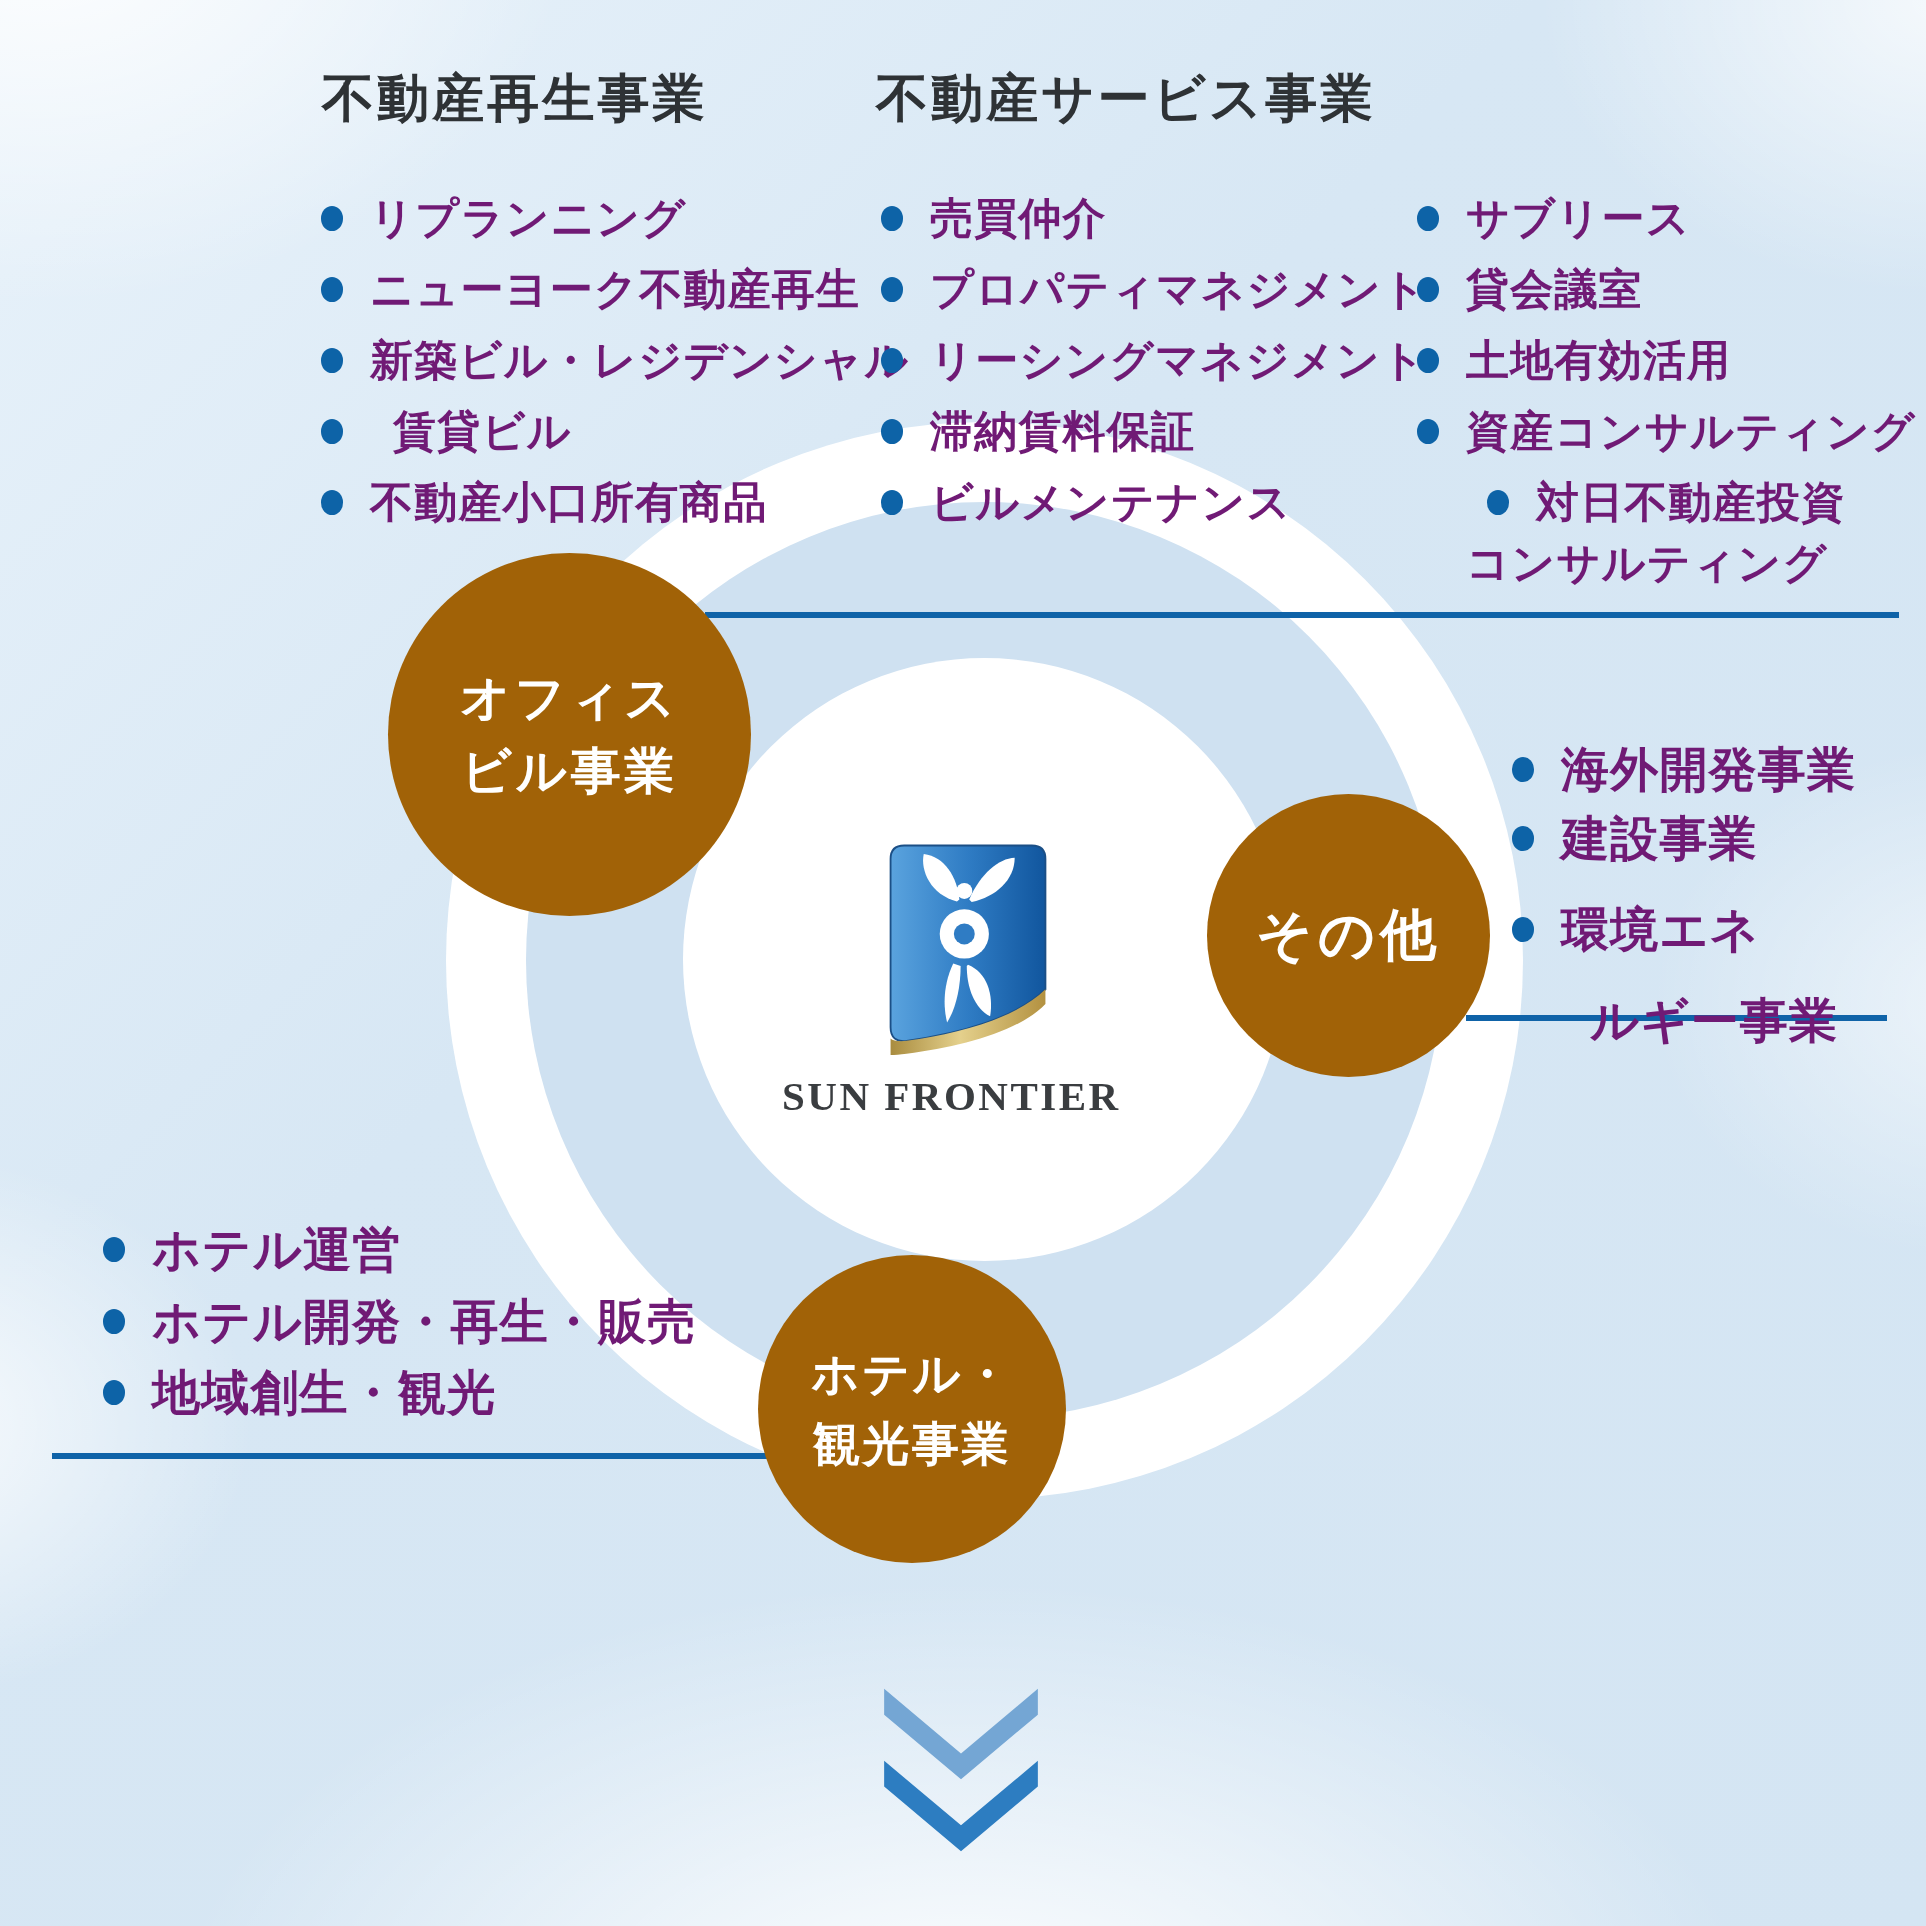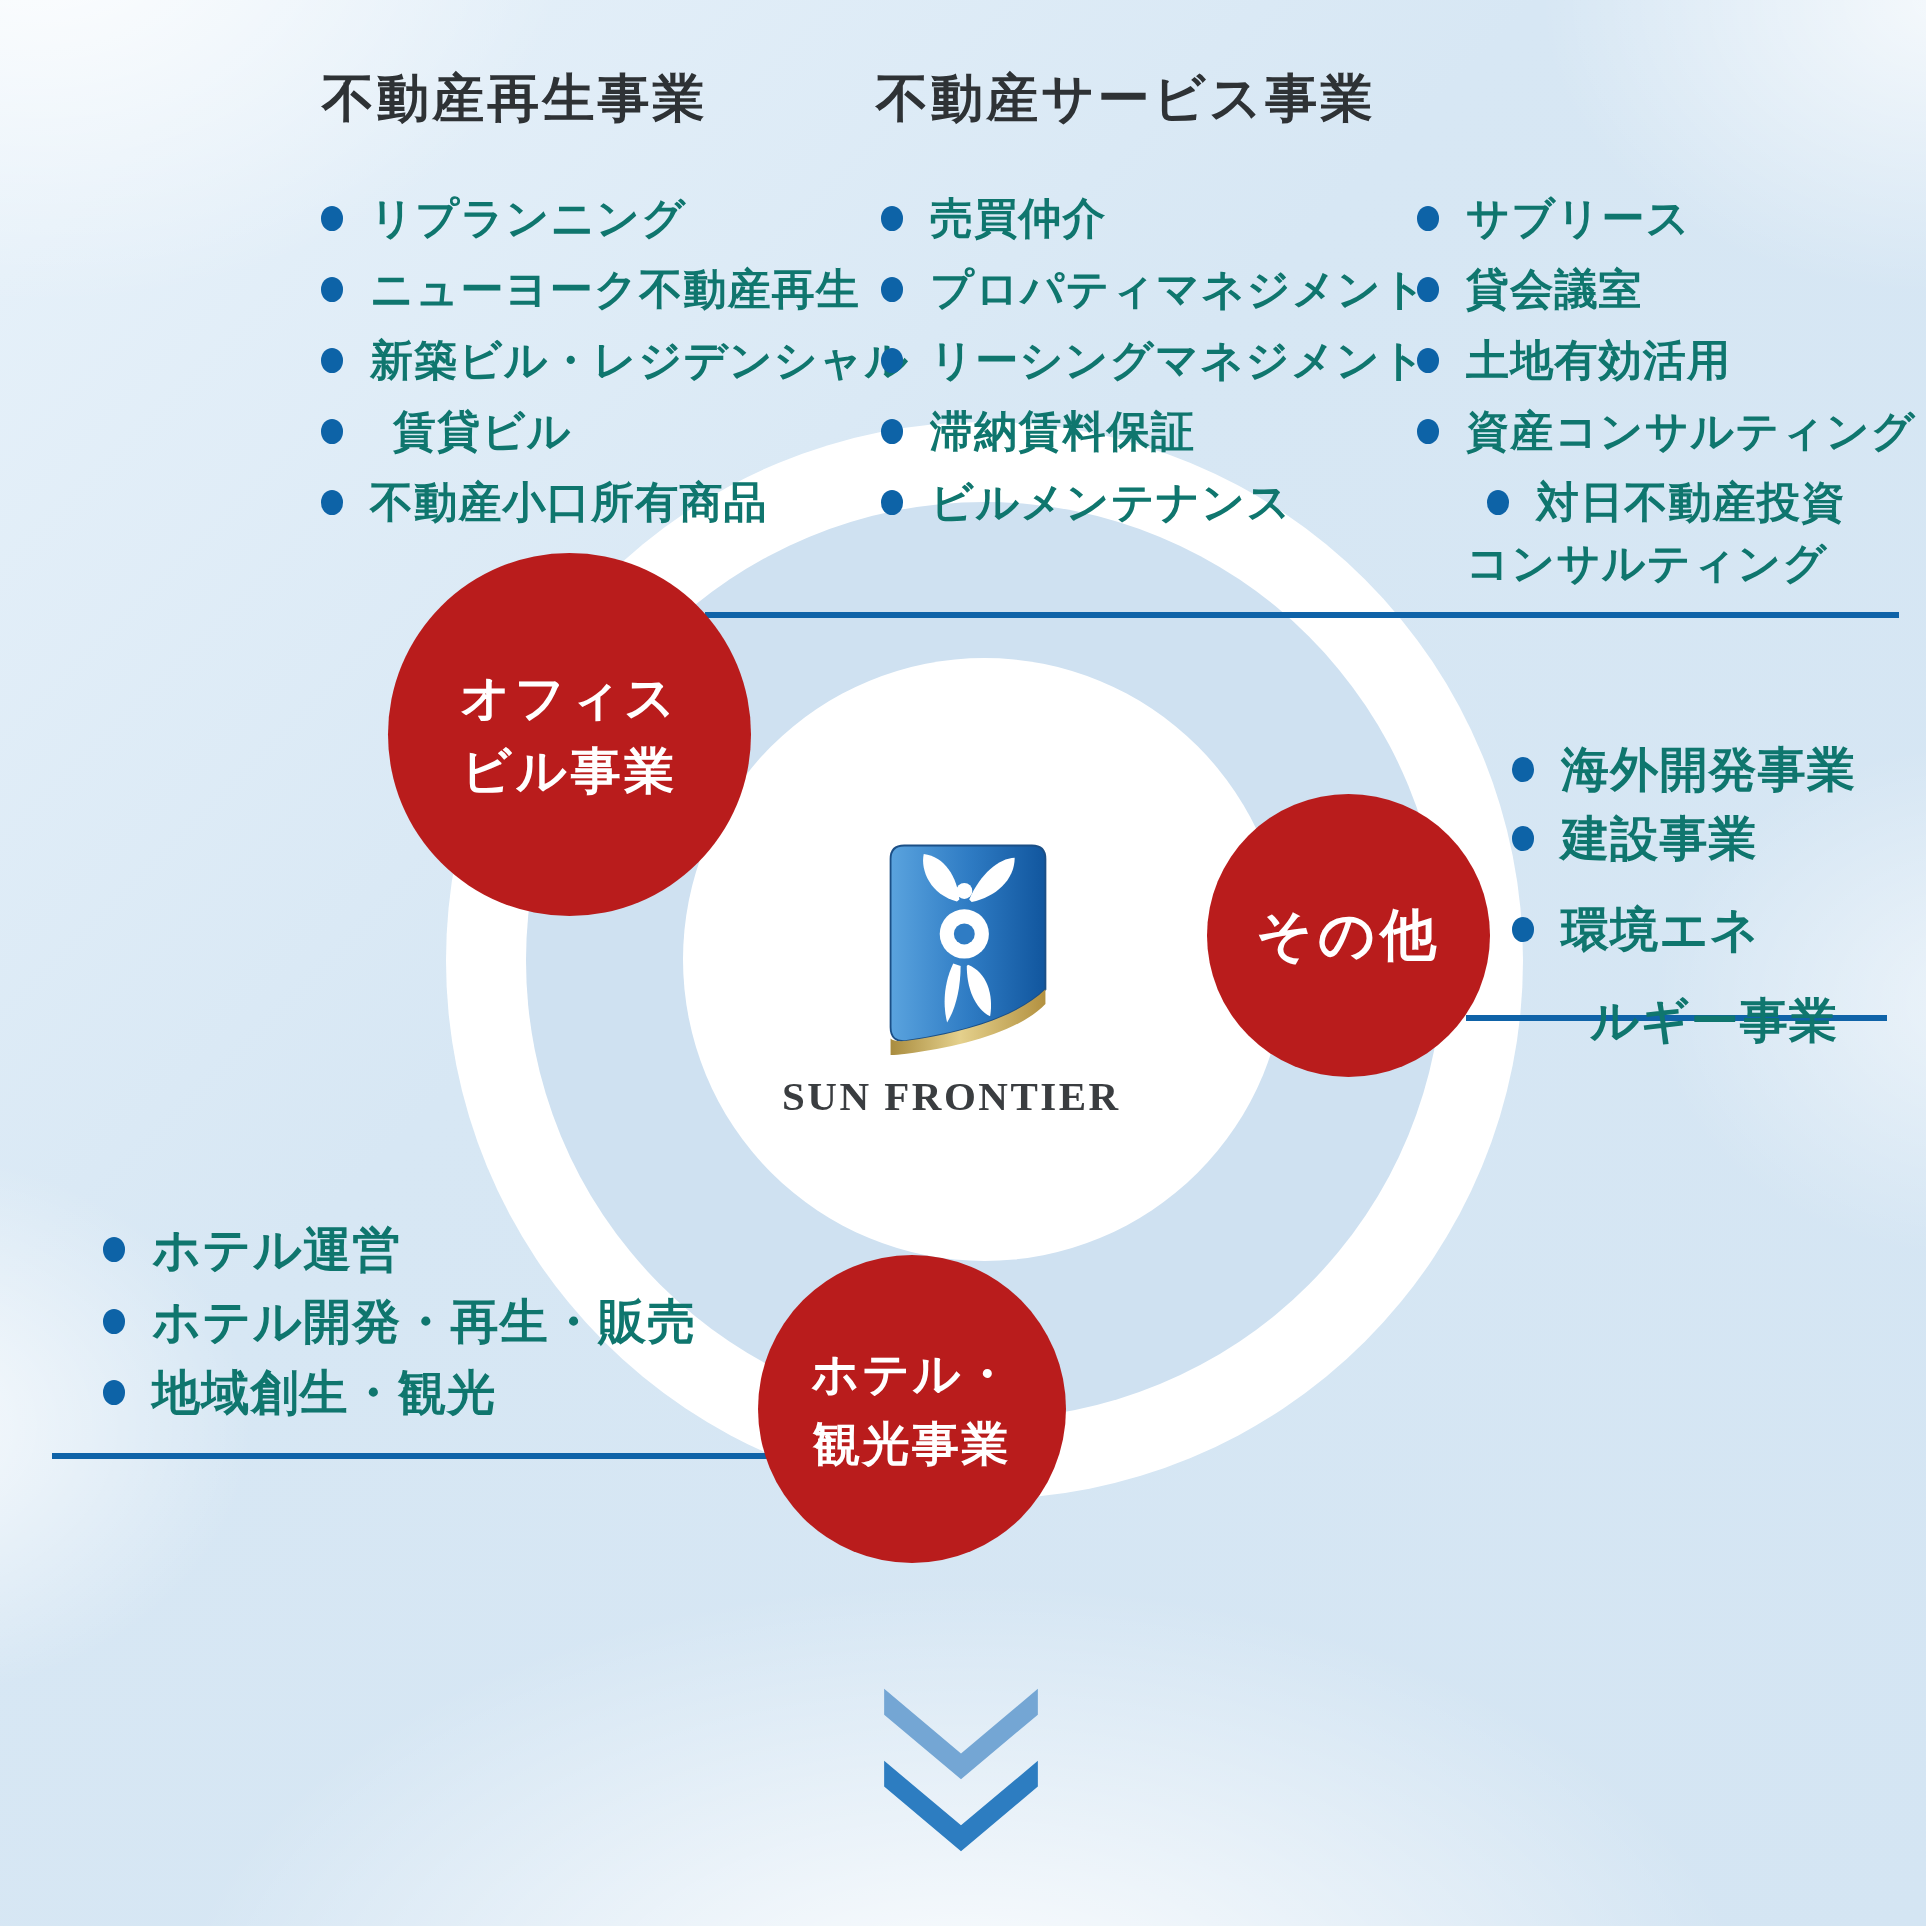--- a/index.html
+++ b/index.html
@@ -27,26 +27,26 @@
   .hline-2{left:1466px;top:1015px;width:421px;}
   .hline-3{left:52px;top:1453px;width:721px;}
   .heading{
     position:absolute;font-size:52px;font-weight:700;color:#2e3235;
     letter-spacing:3.1px;z-index:4;white-space:nowrap;
   }
   .h1{left:322px;top:64px;}
   .h2{left:876px;top:64px;}
   .row{
     position:absolute;display:flex;align-items:center;height:49px;z-index:4;
-    font-size:43px;font-weight:600;color:#0f766e;letter-spacing:1.2px;white-space:nowrap;
+    font-size:43px;font-weight:600;color:#701a75;letter-spacing:1.2px;white-space:nowrap;
   }
   .row .dot{width:22px;height:24.6px;border-radius:50%;background:#0d63a7;margin-right:27px;flex:none;}
   .row.big{font-size:48px;font-weight:700;height:53px;letter-spacing:1.2px;}
   .circle{
-    position:absolute;border-radius:50%;background:#b91c1c;z-index:3;
+    position:absolute;border-radius:50%;background:#a16207;z-index:3;
     display:flex;flex-direction:column;align-items:center;justify-content:center;
     color:#ffffff;font-weight:700;text-align:center;
   }
   .circle-office{left:388px;top:553px;width:363px;height:363px;font-size:50px;line-height:1.45;letter-spacing:3.7px;}
   .circle-other{left:1207px;top:794px;width:283px;height:283px;font-size:56px;letter-spacing:4.9px;}
   .circle-hotel{left:758px;top:1255px;width:308px;height:308px;font-size:47px;line-height:1.5;letter-spacing:2.5px;}
   .logo{position:absolute;left:888px;top:843px;width:160px;height:212px;z-index:4;}
   .brand{
     position:absolute;left:782px;top:1072px;width:375px;z-index:4;text-align:left;
     font-family:"Liberation Serif","DejaVu Serif",serif;font-size:41px;font-weight:600;

